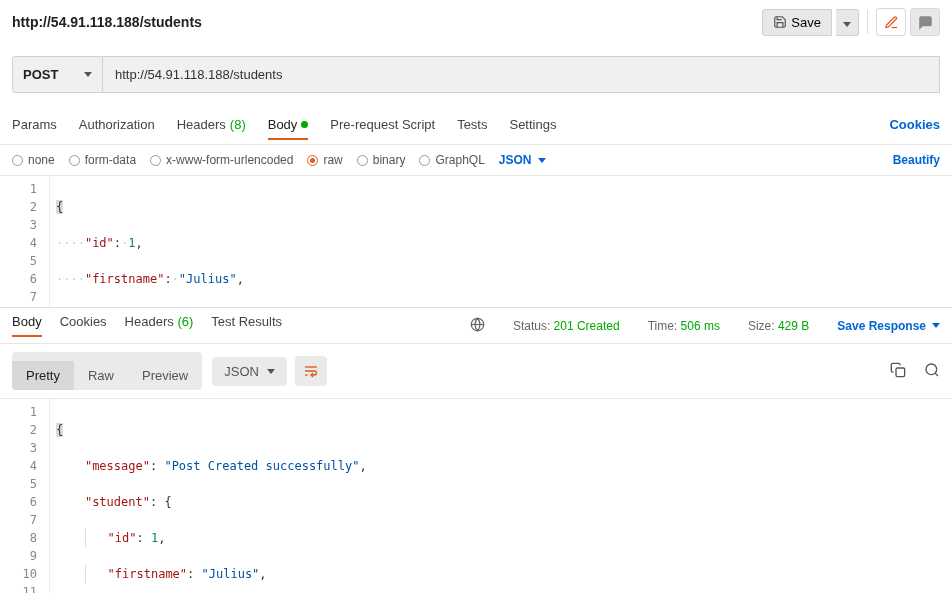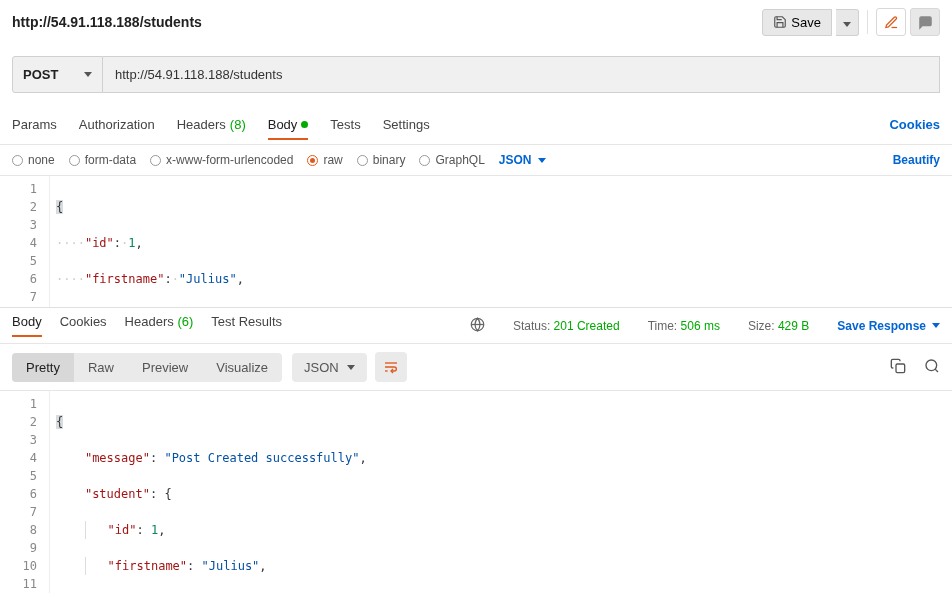--- a/index.html
+++ b/index.html
@@ -64,21 +64,21 @@
 .resp-meta { margin-left: auto; display: flex; align-items: center; gap: 28px; font-size: 12px; }
 .resp-meta .label { color: #666; }
 .resp-meta .val-green { color: #0a0; }
 .save-resp { color: #0265D2; font-weight: 600; cursor: pointer; display: inline-flex; align-items: center; gap: 6px; }
 .save-resp .chev { border-top-color: #0265D2; }
 .globe-icon svg { stroke: #666; }
 
 
 .resp-toolbar { display: flex; align-items: center; padding: 8px 12px; gap: 0; }
 .seg-group { display: flex; background: #eaeaea; border-radius: 4px; overflow: hidden; }
-.seg { padding: 7px 14px; font-size: 13px; cursor: pointer; color: #555; }
+.seg { padding: 7px 14px; font-size: 13px; cursor: pointer; color: #555; margin-top: 9px; }
 .seg.active { background: #d8d8d8; color: #212121; }
 .resp-json-dd { margin-left: 10px; background: #eaeaea; border-radius: 4px; padding: 7px 12px; display: inline-flex; align-items: center; gap: 8px; color: #555; cursor: pointer; font-size: 13px; }
 .wrap-btn { margin-left: 8px; background: #eaeaea; border-radius: 4px; width: 32px; height: 30px; display: inline-flex; align-items: center; justify-content: center; cursor: pointer; }
 .wrap-btn svg { stroke: #e05a1c; }
 .resp-toolbar .right-icons { margin-left: auto; display: flex; gap: 18px; }
 .right-icons .icon { cursor: pointer; color: #555; }
 
 .resp-editor-wrap { border-top: 1px solid #e6e6e6; }
 .resp-editor { height: 220px; overflow: hidden; }
 .indent-guide { border-left: 1px solid #ddd; display: inline-block; height: 18px; vertical-align: top; margin-right: 0; }
@@ -125,20 +125,21 @@
   <span class="req-tab">Params</span>
   <span class="req-tab">Authorization</span>
   <span class="req-tab">
     <span>Headers</span>
     <span class="count-green">(8)</span>
   </span>
   <span class="req-tab active">
     <span>Body</span>
     <span class="dot-green"></span>
   </span>
+  <span class="req-tab">Pre-request Script</span>
   <span class="req-tab">Tests</span>
   <span class="req-tab">Settings</span>
   <span class="cookies-link">Cookies</span>
 </div>
 
 <div class="bodytype-row">
   <label class="radio-opt">
       <span class="radio"></span>
       <span>none</span>
     </label>
@@ -212,21 +213,20 @@
       <span class="icon-chevron-down chev"></span>
     </span>
   </div>
 </div>
 
 <div class="resp-toolbar">
   <div class="seg-group">
     <div class="seg active">Pretty</div>
     <div class="seg">Raw</div>
     <div class="seg">Preview</div>
-    <div class="seg">Visualize</div>
   </div>
   <div class="resp-json-dd">
     <span>JSON</span>
     <span class="icon-chevron-down"></span>
   </div>
   <div class="wrap-btn">
     <svg width="16" height="14" viewBox="0 0 24 20" fill="none" stroke-width="2">
         <line x1="3" y1="4" x2="21" y2="4"></line>
         <path d="M3 10h14a3 3 0 0 1 0 6h-4"></path>
         <polyline points="15 13 12 16 15 19"></polyline>

